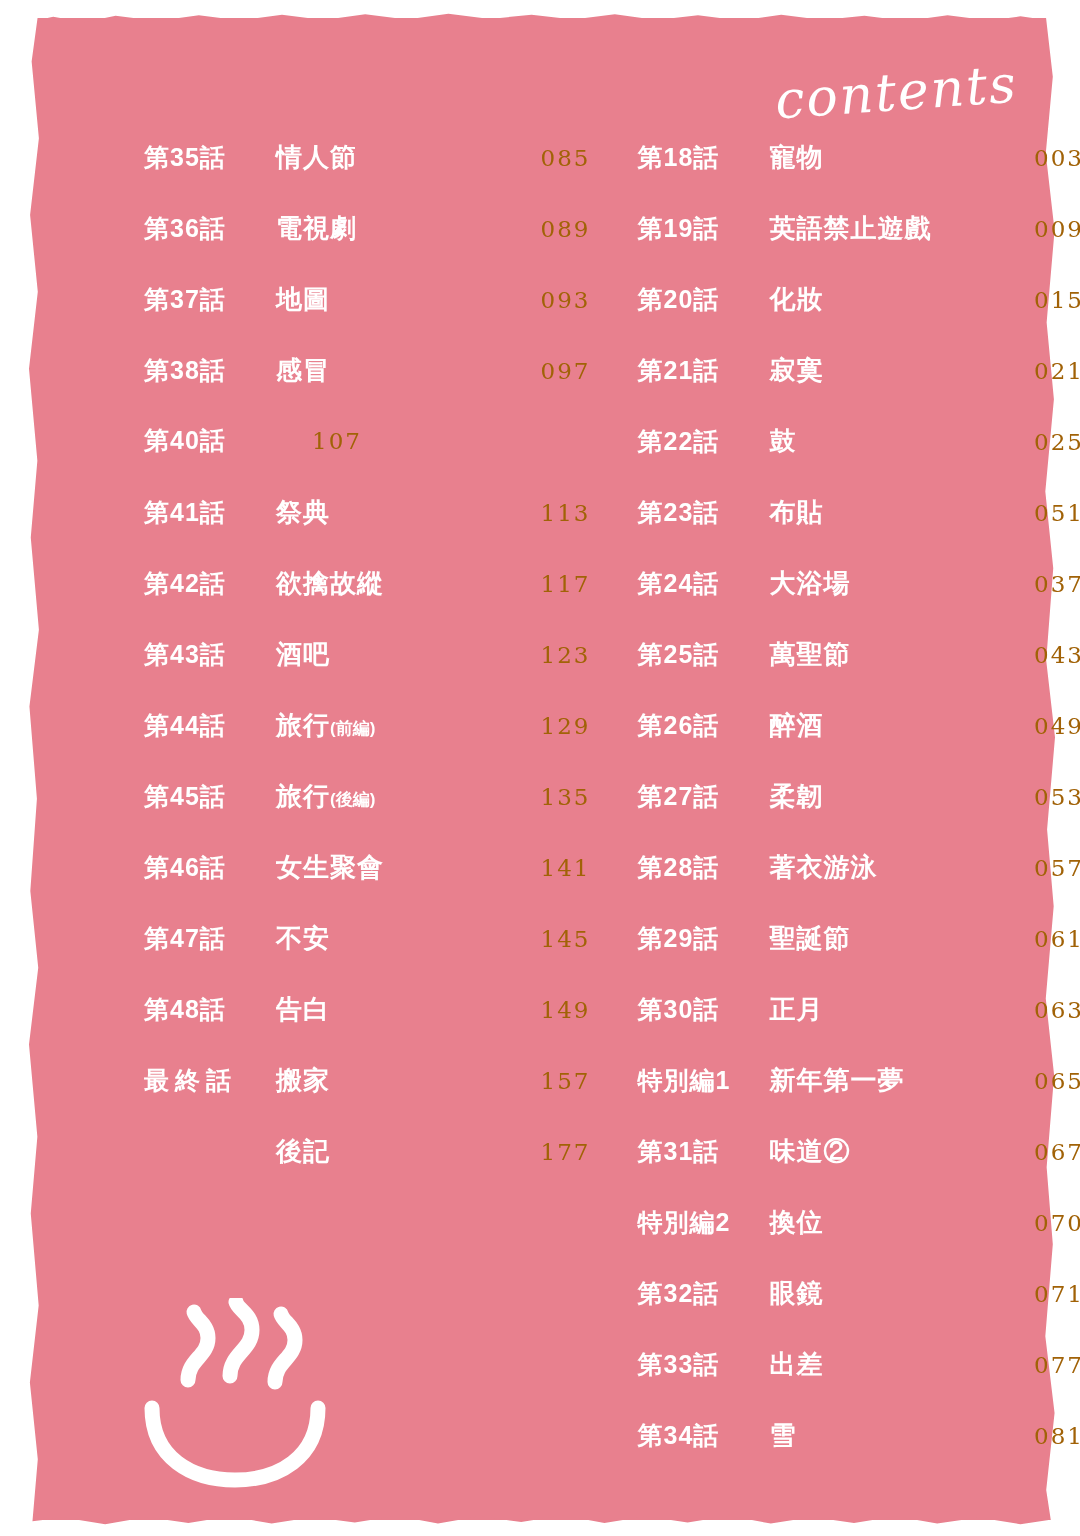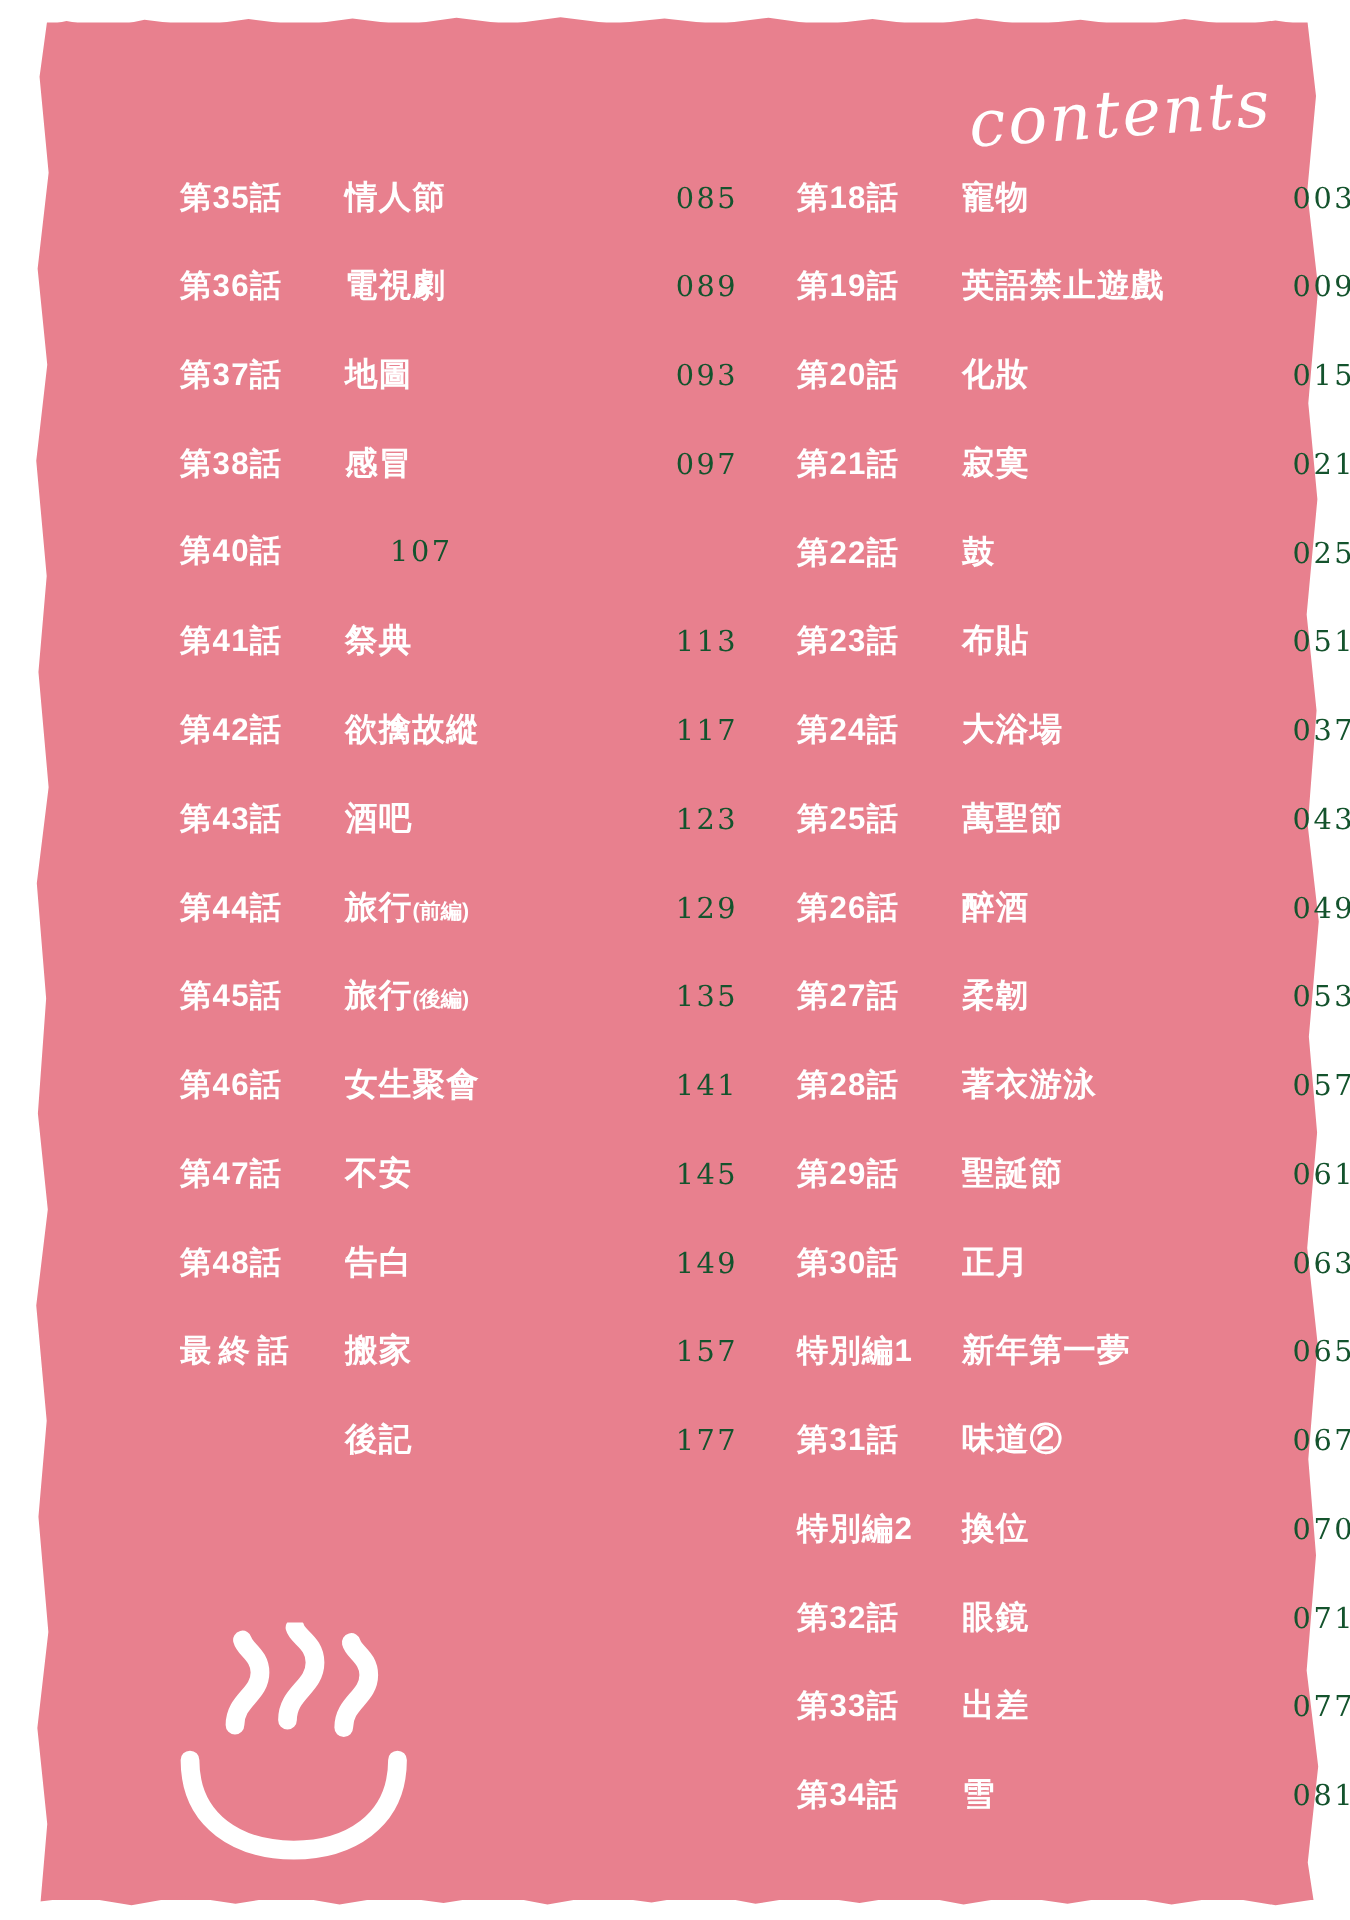--- a/index.html
+++ b/index.html
@@ -138,21 +138,21 @@
   .ttl .sub {
     font-size: 17px;
     letter-spacing: 0;
   }
   .pg {
     width: 86px;
     text-align: right;
     font-family: "DejaVu Serif", serif;
     font-size: 23px;
     letter-spacing: 2px;
-    color: #14532d;
+    color: #a16207;
     font-weight: 400;
   }
   .entry.indent .ch { visibility: hidden; }
 
   
   .onsen {
     position: absolute;
     left: 130px;
     bottom: 48px;
     width: 210px;

